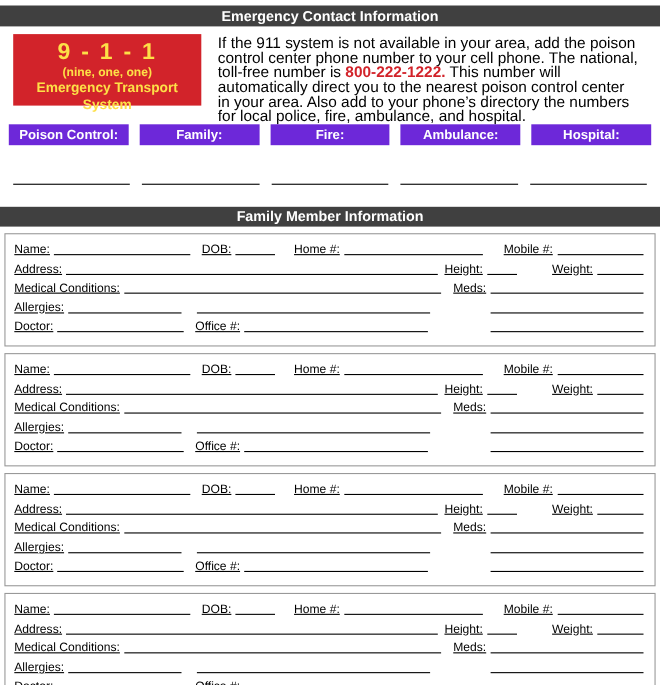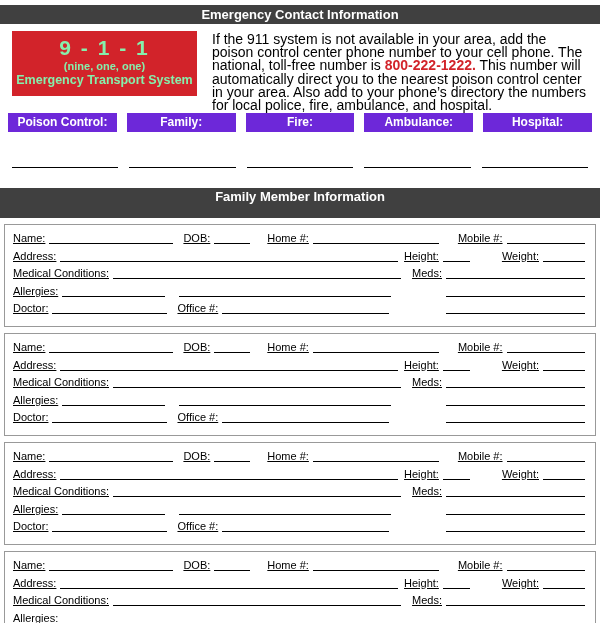--- a/index.html
+++ b/index.html
@@ -4,25 +4,25 @@
 <style>
   * { margin:0; padding:0; box-sizing:border-box; }
   html, body { width:600px; height:623px; background:#fff; overflow:hidden;
     font-family:"Liberation Sans","DejaVu Sans",sans-serif; color:#000; }
 
   .section-bar {
     background:#404040; color:#fff; text-align:center;
     font-weight:bold; font-size:13px; line-height:19px; height:19px; width:600px;
   }
   #emergency-header { margin-top:5px; }
-  #family-header { margin-top:19px; height:30px; line-height:18px; }
+  #family-header { margin-top:19px; height:18px; line-height:18px; }
 
   .top-section { display:flex; margin:7px 12px 0 12px; height:66px; }
   .badge-911 {
-    width:185px; height:65px; background:#d2232a; color:#86efac; text-align:center;
+    width:171px; height:65px; background:#d2232a; color:#fde047; text-align:center;
     padding-top:5px; flex-shrink:0;
   }
   .badge-number { font-weight:bold; font-size:21px; line-height:24px; letter-spacing:2px; }
   .badge-pron { font-weight:bold; font-size:11px; line-height:13px; }
   .badge-sub { font-weight:bold; font-size:12.5px; line-height:15px; }
 
   .instructions { margin-left:15px; width:382px; font-size:14px; line-height:13.2px; padding-top:2px; }
   .phone-red { color:#d2232a; font-weight:bold; }
 
   .contact-bars { display:flex; gap:10px; margin:16px 8px 0 8px; }

